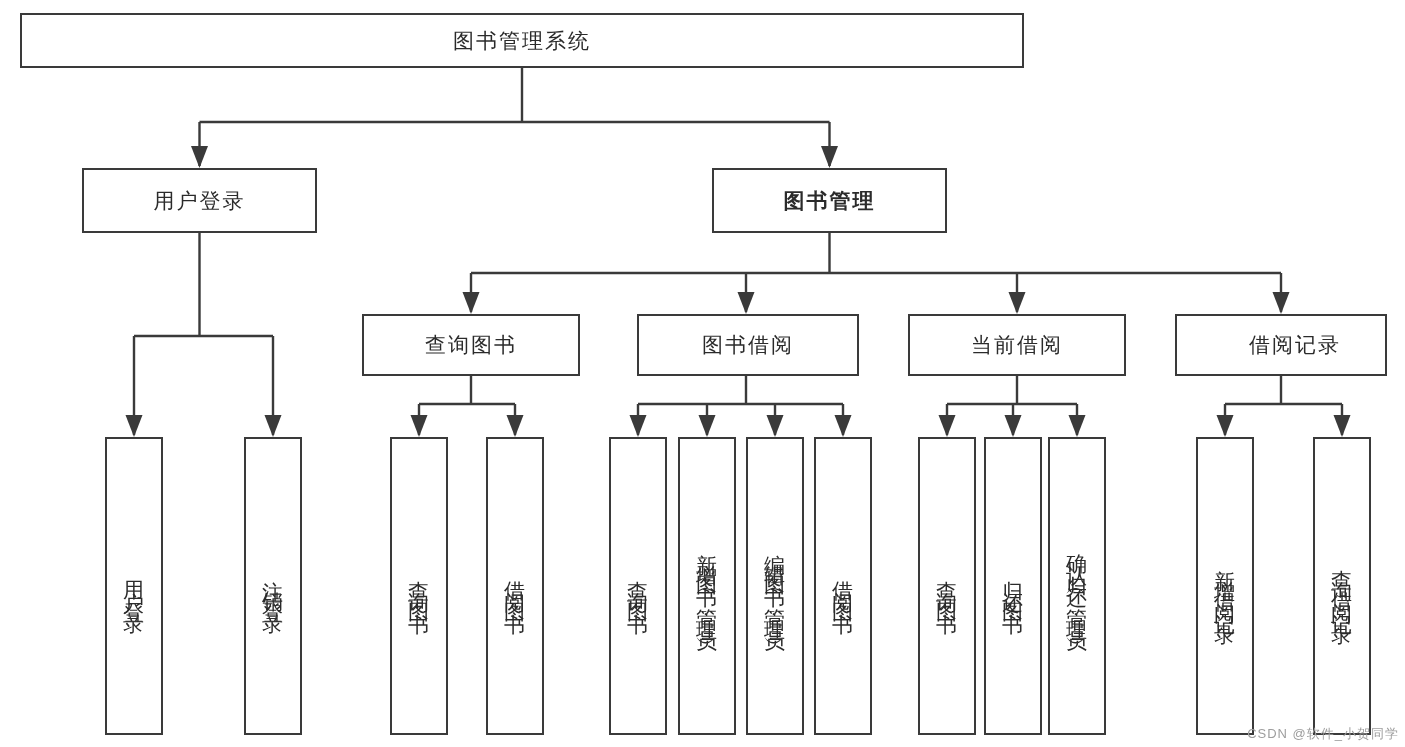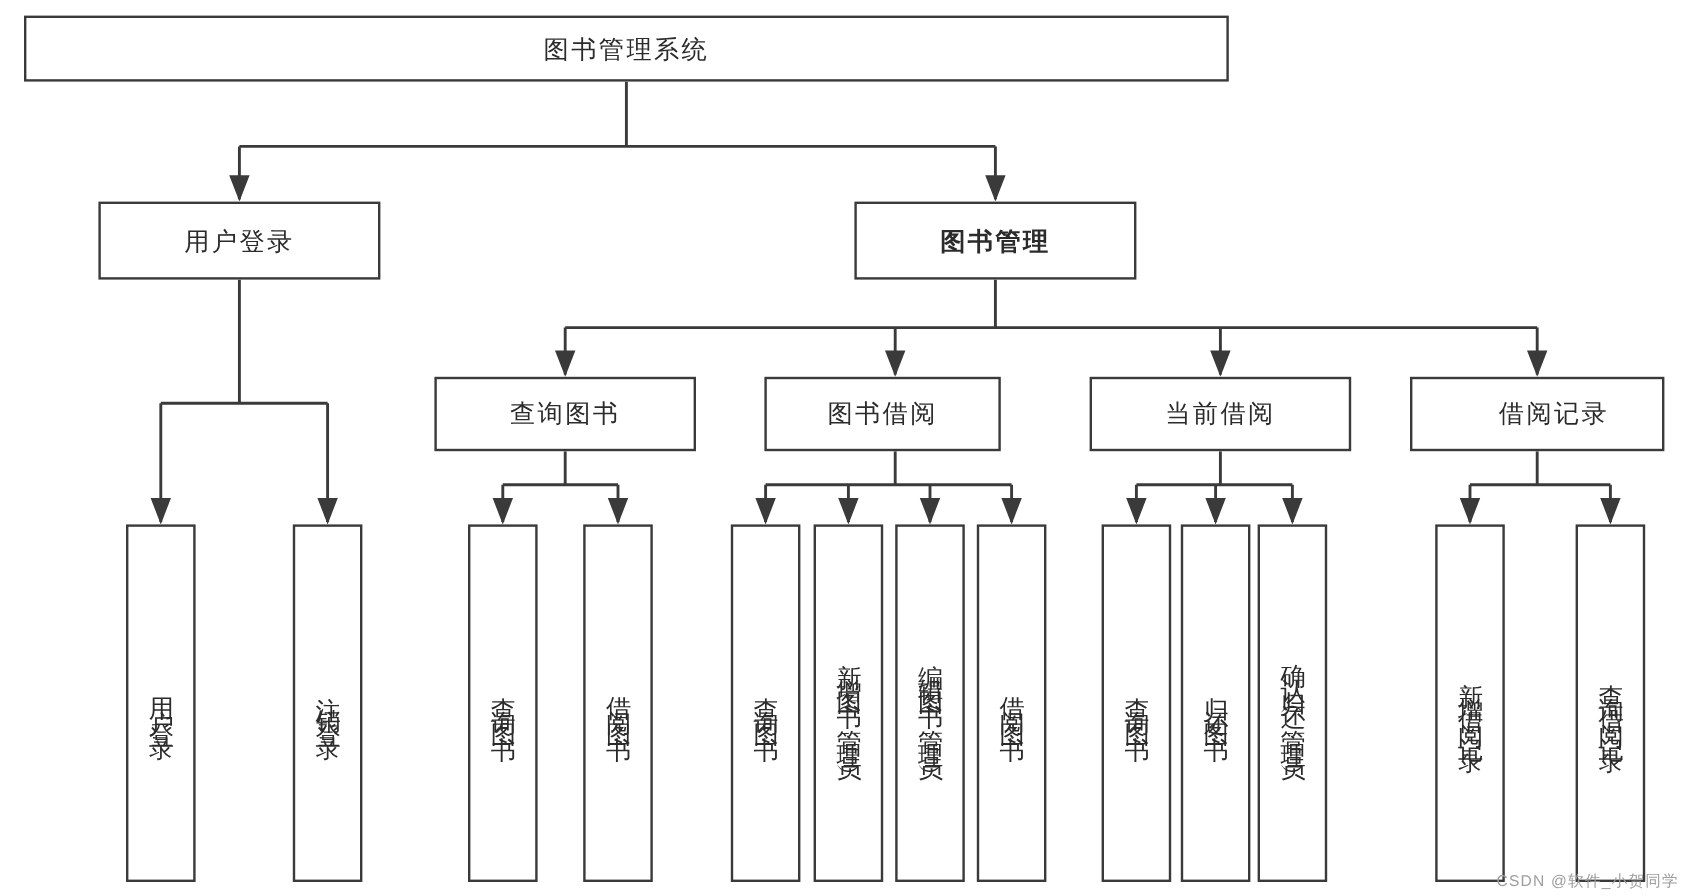--- a/index.html
+++ b/index.html
@@ -110,21 +110,21 @@
   <div class="node hbox" style="left:82px;top:168px;width:235px;height:65px;">
     <span>用户登录</span>
   </div>
   <div class="node hbox" style="left:712px;top:168px;width:235px;height:65px;font-weight:bold;">
     <span>图书管理</span>
   </div>
 
   <div class="node hbox" style="left:362px;top:314px;width:218px;height:62px;">
     <span>查询图书</span>
   </div>
-  <div class="node hbox" style="left:637px;top:314px;width:197px;height:62px;">
+  <div class="node hbox" style="left:637px;top:314px;width:222px;height:62px;">
     <span>图书借阅</span>
   </div>
   <div class="node hbox" style="left:908px;top:314px;width:218px;height:62px;align-items:center;">
     <span>当前借阅</span>
   </div>
   <div class="node hbox" style="left:1175px;top:314px;width:212px;height:62px;padding-left:28px;">
     <span>借阅记录</span>
   </div>
 
   <div class="node vbox" style="left:105px;top:437px;width:58px;height:298px;">

